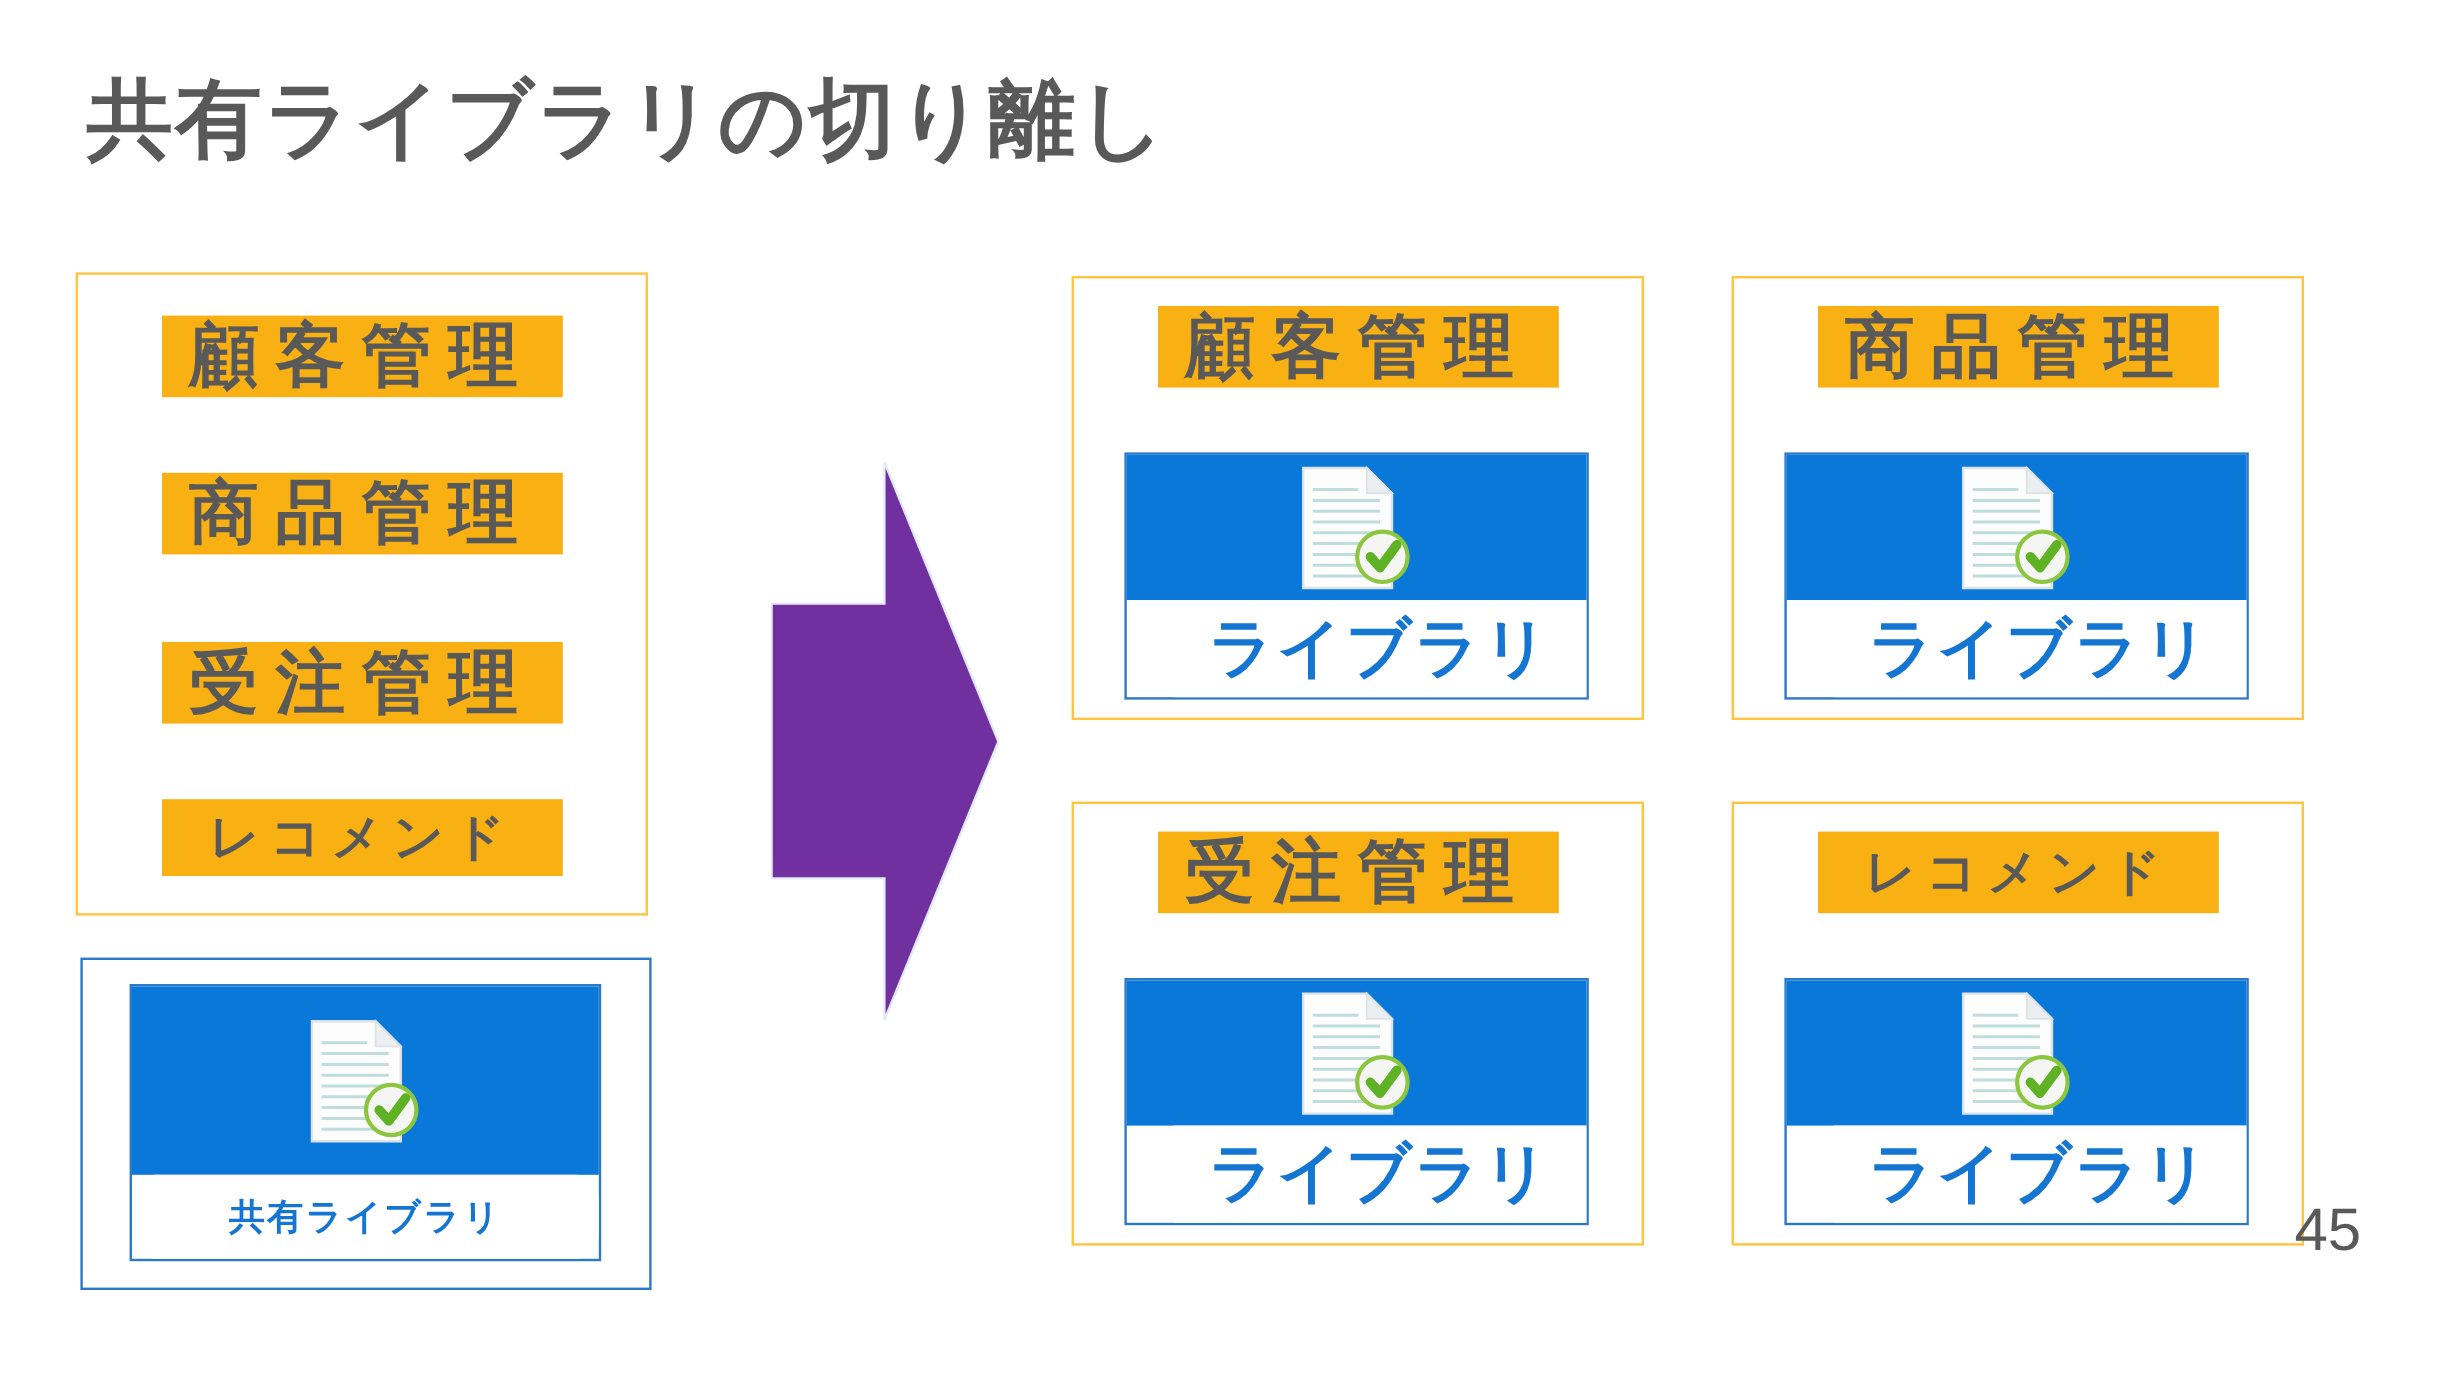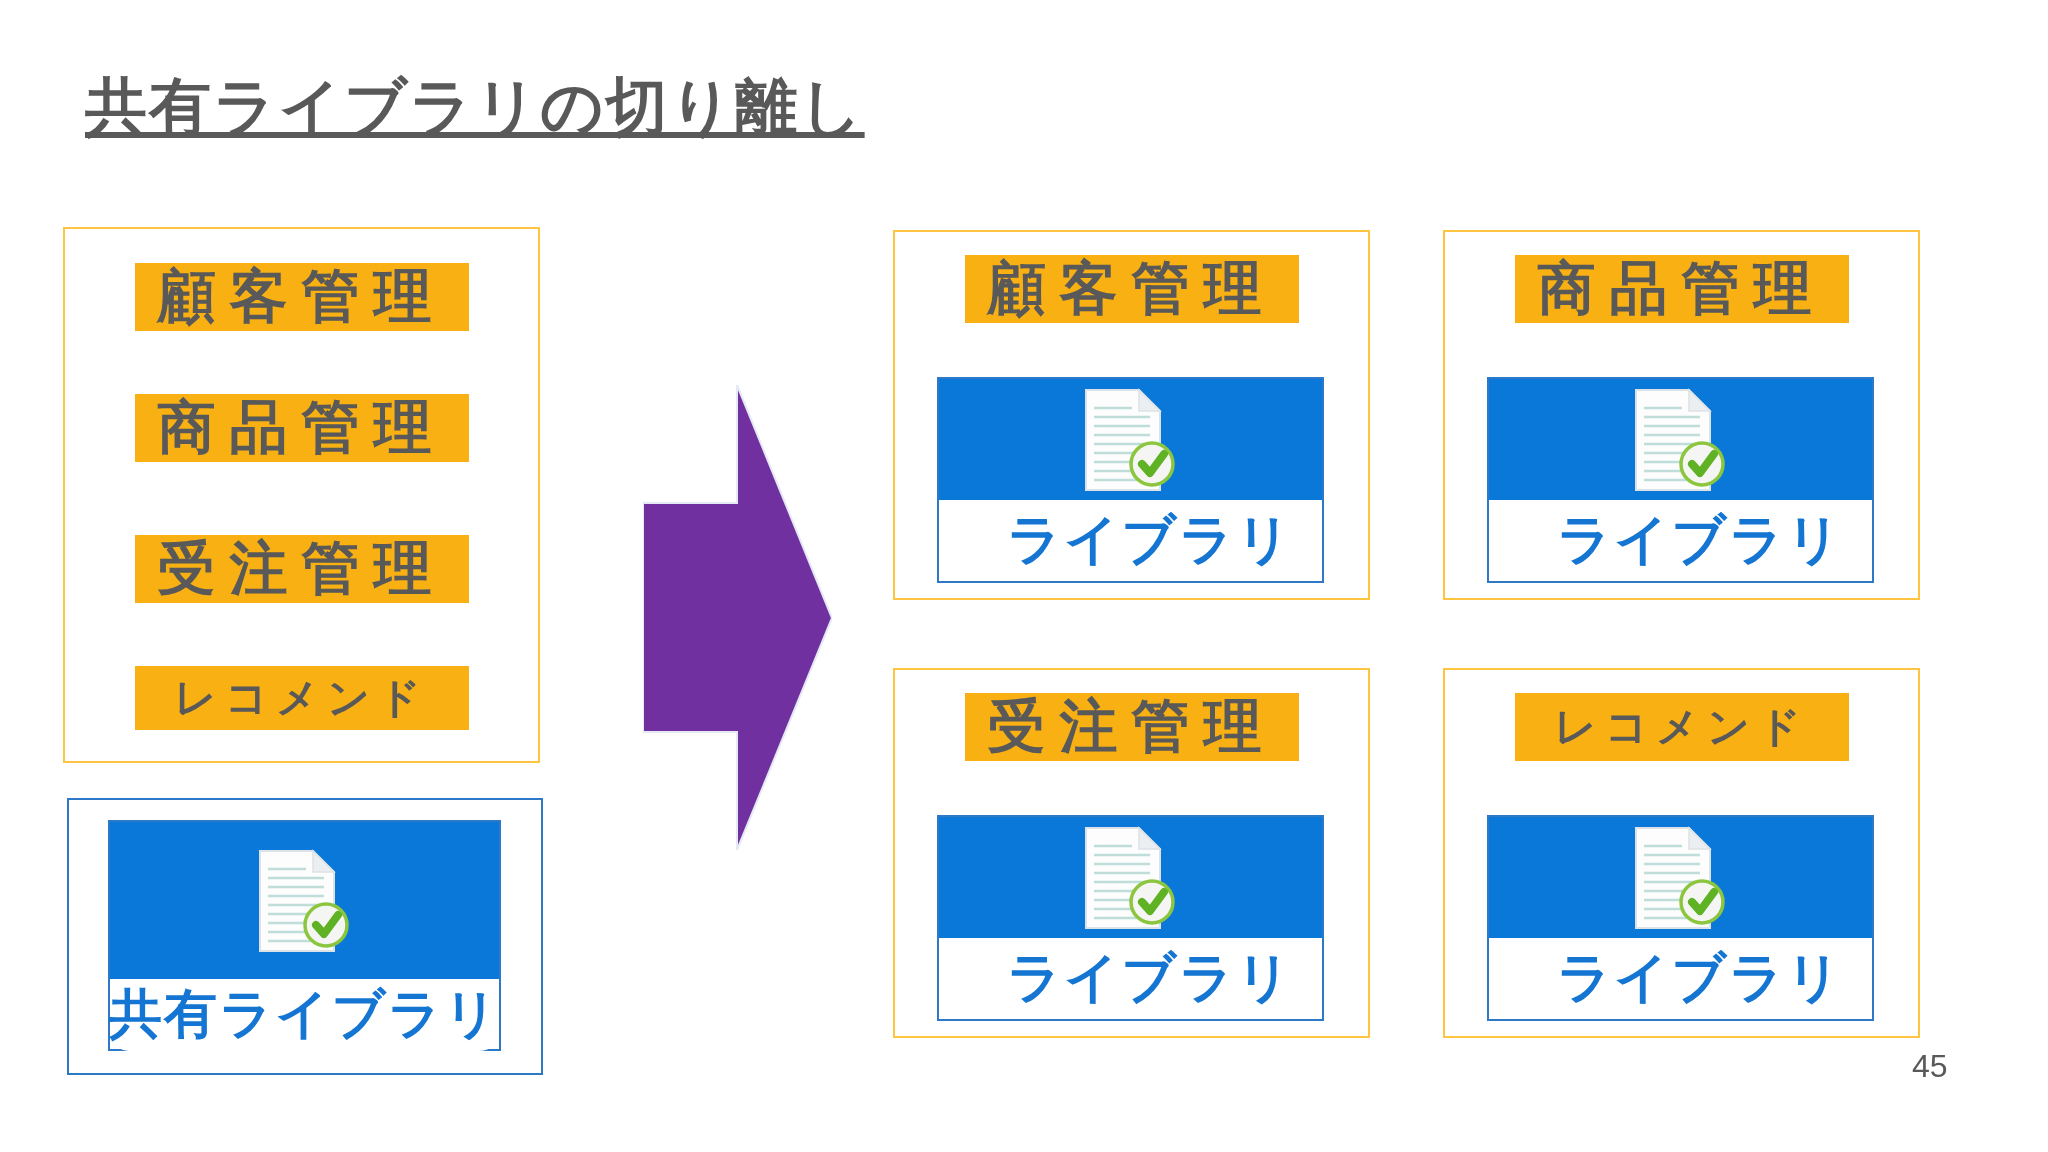--- a/index.html
+++ b/index.html
@@ -1,23 +1,23 @@
 <!DOCTYPE html>
 <html style="--title_text: #595959; --module_fill: #F9B012; --module_text: #595959; --group_border: #FFC440; --library_blue: #0A78D8; --library_border: #2E79C7; --library_text: #1476D2; --arrow_purple: #7030A0;"><head>
 <meta charset="utf-8">
 <style>
   html,body { margin:0; padding:0; background:#ffffff; }
   .slide {
     position:relative; width:2048px; height:1152px; background:#ffffff;
     font-family:"Liberation Sans", sans-serif; overflow:hidden;
   }
   .title {
-    position:absolute; left:72px; top:52px; margin:13px;
-    font-size:62px; font-weight:600; letter-spacing:2px;
-    color:var(--title_text,#595959); white-space:nowrap;text-decoration:underline;
+    position:absolute; left:72px; top:52px; margin:0;
+    font-size:72px; font-weight:600; letter-spacing:2px;
+    color:var(--title_text,#595959); white-space:nowrap;
   }
   .group-box {
     position:absolute; background:#ffffff;
     border:2px solid var(--group_border,#FFC440);
   }
   .left-group { left:63px; top:227px; width:473px; height:532px; }
   .module {
     position:absolute; left:50%; transform:translateX(-50%);
     width:334px; height:68px;
     background:var(--module_fill,#F9B012);
@@ -46,41 +46,41 @@
     background:var(--library_blue,#0A78D8);
     display:flex; align-items:center; justify-content:center;
     flex:none;
   }
   .shared-box .lib-blue { height:157px; }
   .lib-strip {
     flex:1; display:flex; align-items:center; justify-content:center;
     background:#ffffff; color:var(--library_text,#1476D2);
     font-weight:600; white-space:nowrap;
   }
-  .shared-box .lib-strip { font-size:53px; letter-spacing:2px;border-radius:19px; }
+  .shared-box .lib-strip { font-size:30px; letter-spacing:2px;border-radius:19px; }
 
   .arrow { position:absolute; left:643px; top:385px; width:189px; height:465px; }
   .arrow polygon { fill:var(--arrow_purple,#7030A0); stroke:#E4E9F5; stroke-width:2; }
 
   .rg { width:473px; height:366px; }
   .rg1 { left:893px;  top:230px; }
   .rg2 { left:1443px; top:230px; }
   .rg3 { left:893px;  top:668px; }
   .rg4 { left:1443px; top:668px; }
   .rg .module { top:23px; }
   .rg .lib-card { left:42px; top:145px; width:387px; height:206px; }
   .rg .lib-blue { height:121px; }
   .rg .lib-strip { font-size:54px; letter-spacing:2px;margin-left:39px; }
 
   .doc-icon { display:block; }
   .rg .doc-icon, .shared-box .doc-icon { width:94px; height:104px; }
 
   .page-number {
-    position:absolute; left:1912px; top:1048px;
-    font-size:32px; color:var(--title_text,#595959);text-align:right;
+    position:absolute; left:1912px; top:996px;
+    font-size:50px; color:var(--title_text,#595959);text-align:right;
   }
 </style>
 </head>
 <body>
 
 <div class="slide">
 
   <h1 class="title">共有ライブラリの切り離し</h1>
 
   <div class="group-box left-group">

